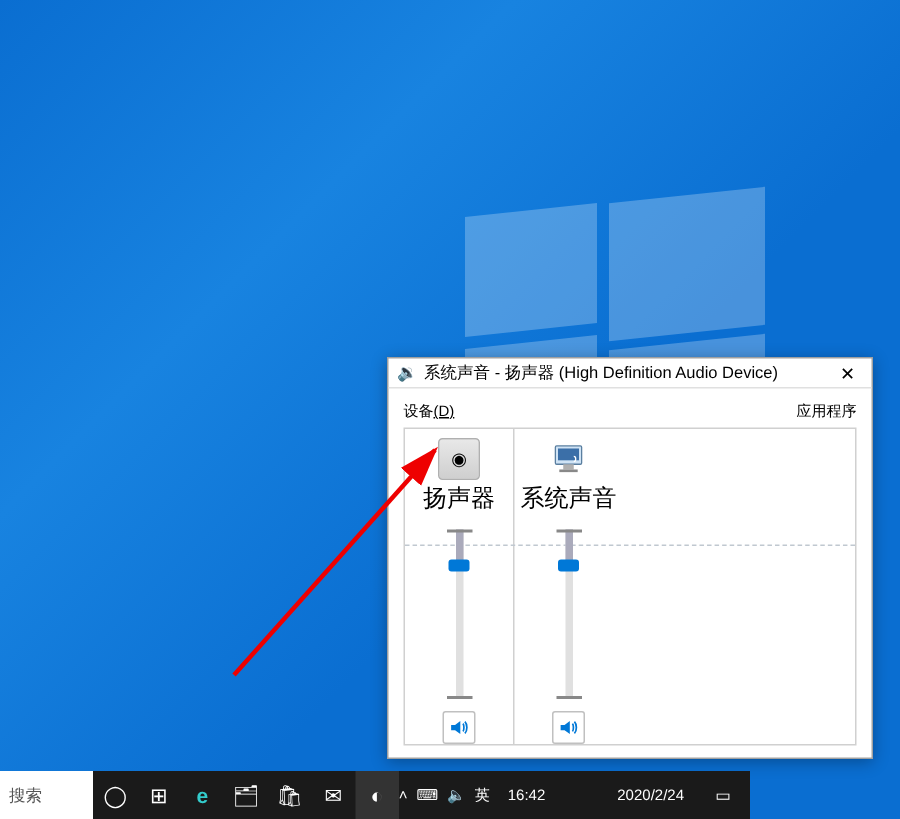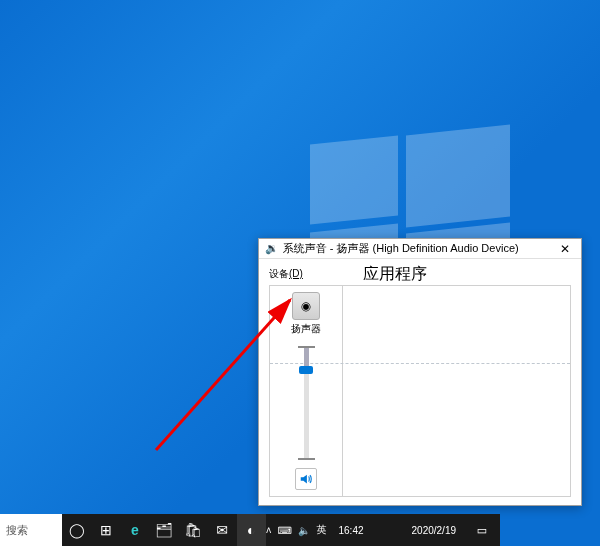--- a/index.html
+++ b/index.html
@@ -47,40 +47,40 @@
   border-bottom: 1px solid #e0e0e0;
 }
 #mixer .titlebar .icon { margin-right: 4px; font-size: 11px; }
 #mixer .titlebar .title { flex: 1; font-size: 11px; white-space: nowrap; overflow: hidden; }
 #mixer .titlebar .close { width: 24px; height: 18px; display:flex; align-items:center; justify-content:center; font-size: 12px; }
 
 #mixer .body { flex: 1; padding: 6px 10px 8px 10px; }
 #mixer .headers { display: flex; height: 18px; align-items: center; gap: 16px; }
 #mixer .hdr-device { width: 72px; font-size: 10px; }
 #mixer .hdr-device .u { text-decoration: underline; }
-#mixer .hdr-apps { flex: 1; font-size: 16px; padding-left: 6px; }
+#mixer .hdr-apps { flex: 1; font-size: 10px; padding-left: 6px; text-align: right; }
 
 #mixer .panel {
   margin-top: 2px;
   border: 1px solid #d0d0d0;
   height: 212px;
   display: flex;
   position: relative;
 }
 #mixer .col {
   width: 72px; height: 100%;
   display: flex; flex-direction: column; align-items: center;
   padding-top: 6px;
 }
 #mixer .divider { width: 1px; background: #d0d0d0; }
 #mixer .devicon, #mixer .appicon {
   width: 28px; height: 28px; display:flex; align-items:center; justify-content:center;
 }
 #mixer .devicon { background: linear-gradient(#e8e8e8,#cfcfcf); border:1px solid #b0b0b0; border-radius:3px; font-size:12px; }
-#mixer .label { margin-top: 2px; font-size: 10px; text-align: center; color: #000; white-space: nowrap; }
+#mixer .label { margin-top: 2px; font-size: 16px; text-align: center; color: #000; white-space: nowrap; }
 #mixer .slider-area { margin-top: 10px; height: 114px; width: 40px; position: relative; display:flex; justify-content:center; }
 #mixer .track { width: 5px; height: 100%; background: #e0e0e0; position: relative; }
 #mixer .track .fill-top { position:absolute; left:0; right:0; top:0; background: #aab; }
 #mixer .track .bar-mark { position:absolute; left:-6px; width:17px; height:2px; background:#888; }
 #mixer .thumb { position:absolute; left:50%; transform:translate(-50%,-50%); width:14px; height:8px; background:#0078d7; border-radius:2px; }
 #mixer .mute { margin-top: 8px; width:22px; height:22px; border:1px solid #c0c0c0; border-radius:2px; display:flex; align-items:center; justify-content:center; color:#0078d7; font-size:14px; }
 #mixer .level-line { position:absolute; left:0; right:0; height:0; border-top:1px dashed #c0c8d0; }
 </style>
 </head>
 <body>
@@ -123,20 +123,46 @@
           </div>
           <div class="mute">
             <svg width="14" height="14" viewBox="0 0 16 16">
                 <path fill="#0078d7" d="M2 6h3l4-3v10l-4-3H2z"></path>
                 <path fill="none" stroke="#0078d7" stroke-width="1.3" d="M11 5c1 1 1 5 0 6M12.5 3.5c2 2 2 7 0 9"></path>
               </svg>
           </div>
         </div>
         <div class="divider"></div>
 
+        <div class="col">
+          <div class="appicon">
+            <svg width="28" height="28" viewBox="0 0 32 32">
+                <rect x="6" y="6" width="20" height="14" rx="1" fill="#cfe3f5" stroke="#5a7fa0"></rect>
+                <rect x="8" y="8" width="16" height="9" fill="#3b6fa8"></rect>
+                <rect x="12" y="20" width="8" height="4" fill="#b0b0b0"></rect>
+                <rect x="9" y="24" width="14" height="2" fill="#888"></rect>
+                <path d="M20 14c2 0 2 4 0 4" stroke="#fff" fill="none"></path>
+              </svg>
+          </div>
+          <div class="label">系统声音</div>
+          <div class="slider-area">
+            <div class="track">
+              <div class="fill-top" style="height:24px;"></div>
+              <div class="bar-mark" style="top:0;"></div>
+              <div class="bar-mark" style="bottom:0;"></div>
+              <div class="thumb" style="top:24px;"></div>
+            </div>
+          </div>
+          <div class="mute">
+            <svg width="14" height="14" viewBox="0 0 16 16">
+                <path fill="#0078d7" d="M2 6h3l4-3v10l-4-3H2z"></path>
+                <path fill="none" stroke="#0078d7" stroke-width="1.3" d="M11 5c1 1 1 5 0 6M12.5 3.5c2 2 2 7 0 9"></path>
+              </svg>
+          </div>
+        </div>
       </div>
     </div>
   </div>
 
   <svg id="annot-arrow" width="180" height="180">
     <defs>
         <marker id="ah" markerWidth="10" markerHeight="10" refX="8" refY="3" orient="auto">
           <path d="M0,0 L0,6 L9,3 z" fill="#e00"></path>
         </marker>
       </defs>
@@ -156,19 +182,19 @@
     <div class="tb-btn">🛍</div>
     <div class="tb-btn">✉</div>
     <div class="tb-btn active">◐</div>
     <div class="tray">
       <span>˄</span>
       <span>⌨</span>
       <span>🔈</span>
       <span>英</span>
       <div class="clock">
         <span>16:42</span>
-        <span>2020/2/19</span>
+        <span>2020/2/24</span>
       </div>
       <div class="notif">▭</div>
     </div>
   </div>
 
 </div>
 
 </body></html>

